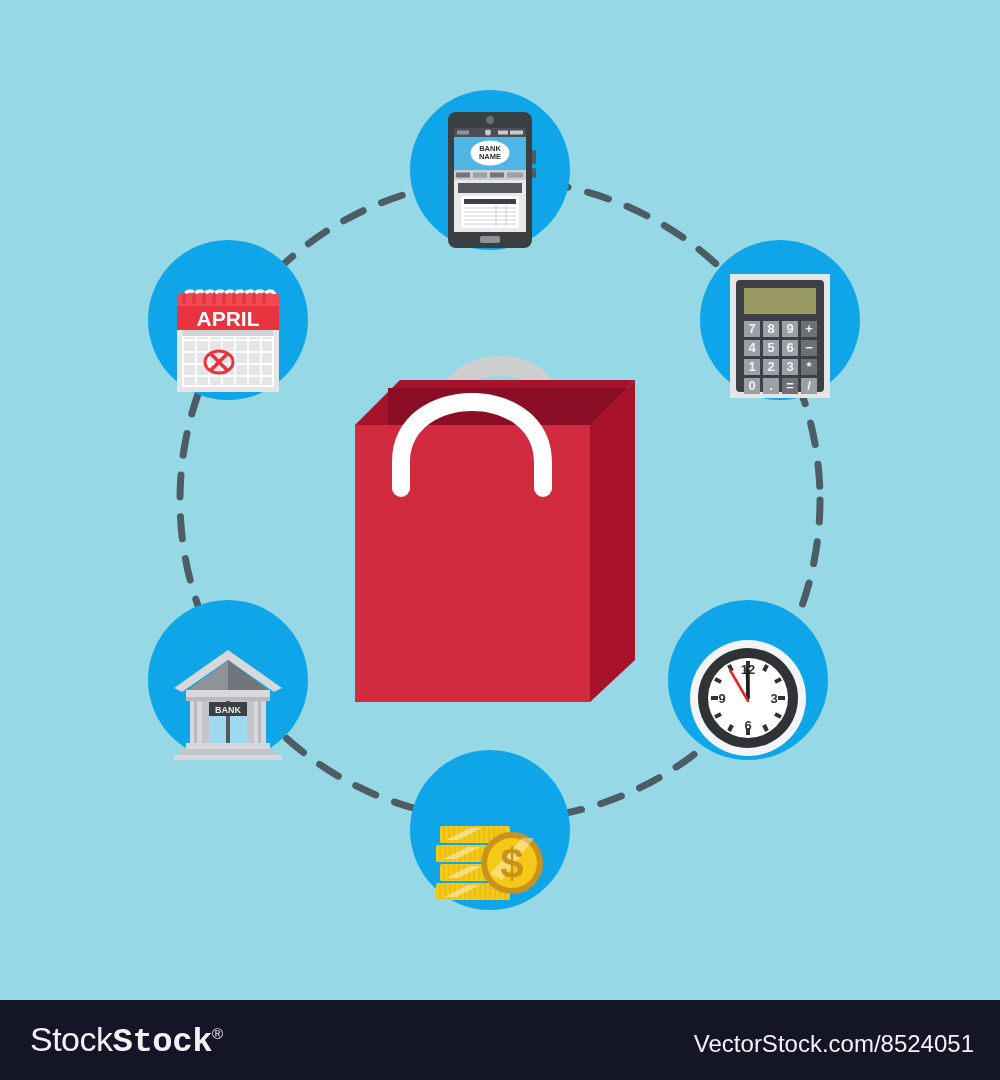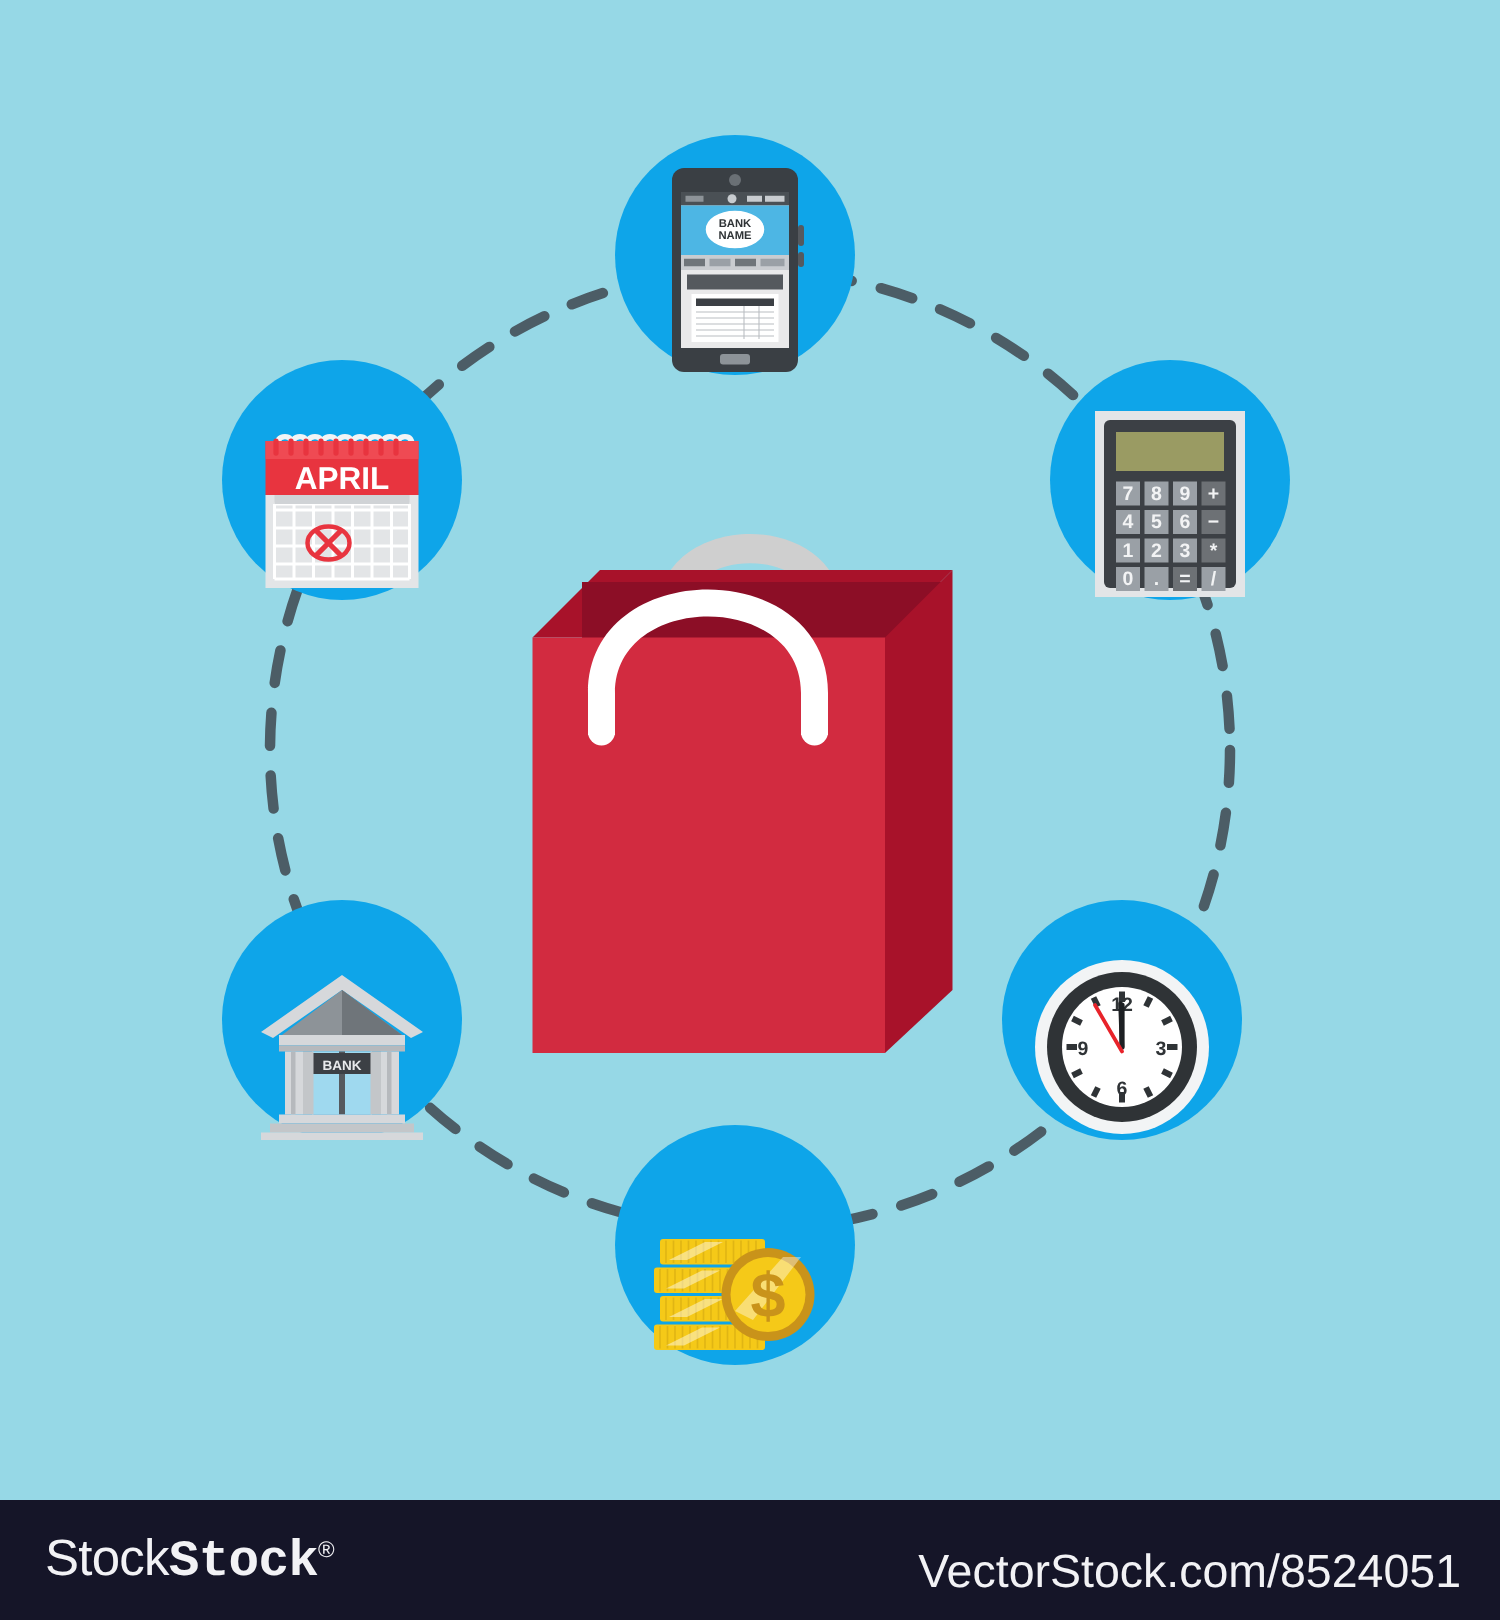--- a/index.html
+++ b/index.html
@@ -40,21 +40,21 @@
   }
   .vs-logo{
     position:absolute;left:30px;top:20px;
     font-size:34px;color:#f2f2f5;letter-spacing:-0.5px;white-space:nowrap;
   }
   .vs-logo .thin{font-weight:300;}
   .vs-logo .bold{font-weight:700;font-family:Liberation Mono, monospace;}
   .vs-logo .reg{font-size:15px;vertical-align:super;}
   .vs-url{
     position:absolute;right:26px;top:30px;
-    font-size:31px;color:#f2f2f5;white-space:nowrap;
+    font-size:24px;color:#f2f2f5;white-space:nowrap;
     font-family:"Liberation Sans", sans-serif;
   }
 </style>
 </head>
 <body>
 
 <div class="stage">
 
   <div class="ring">
     <svg width="670" height="670" viewBox="0 0 670 670" xmlns="http://www.w3.org/2000/svg">

